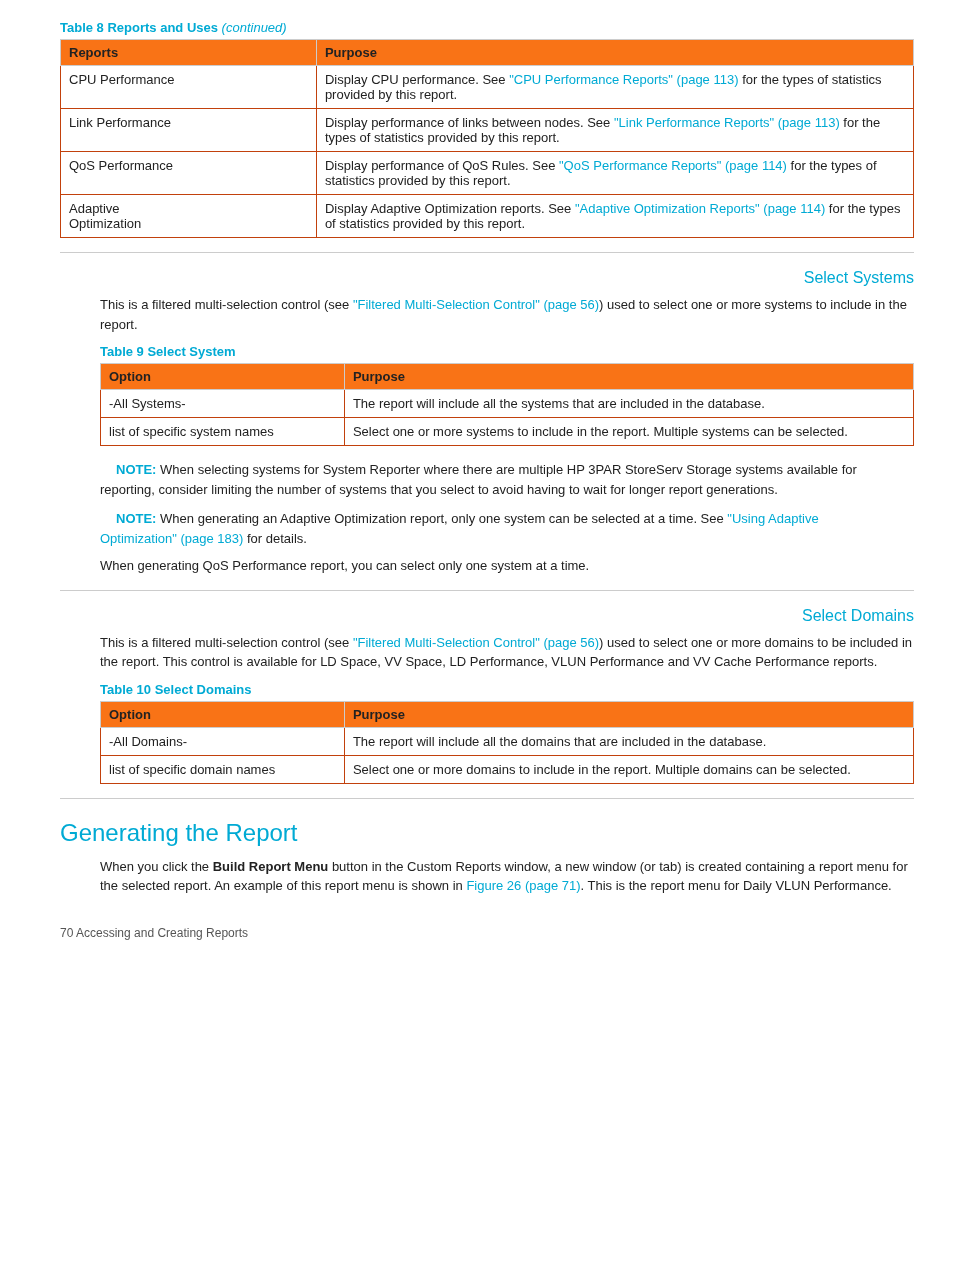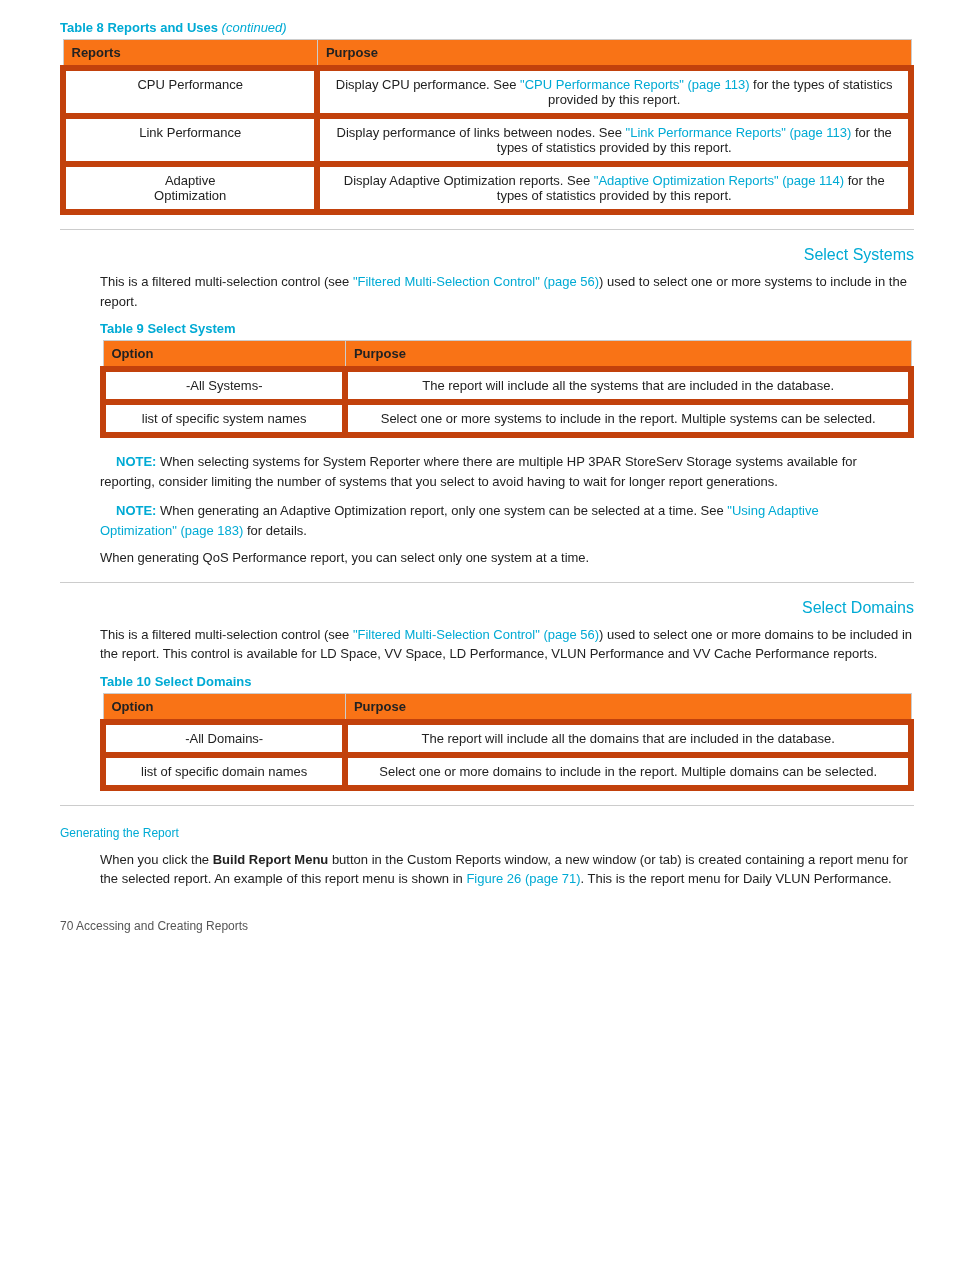--- a/index.html
+++ b/index.html
@@ -28,41 +28,40 @@
     }
     table th {
       background: #f97316;
       border: 1px solid #ccc;
       padding: 5px 8px;
       text-align: left;
       font-weight: bold;
       font-size: 13px;
     }
     table td {
-      border: 6px solid #c2410c;
+      border: 1px solid #c2410c;
       padding: 6px 8px;
       vertical-align: top;
       font-size: 13px;
-      text-align: center;
     }
     table td:first-child {
       width: 30%;
       white-space: nowrap;
     }
 
     
     .section-heading {
       font-size: 16px;
       color: #00aad4;
       font-weight: normal;
       margin: 16px 0 8px 0;
       text-align: right;
     }
     .section-heading-large {
-      font-size: 12px;
+      font-size: 24px;
       color: #00aad4;
       font-weight: normal;
       margin: 20px 0 10px 0;
     }
 
     
     .body-text {
       margin-left: 40px;
       margin-bottom: 10px;
       line-height: 1.5;
@@ -124,20 +123,24 @@
     <tbody>
       <tr>
         <td>CPU Performance</td>
         <td>Display CPU performance. See <a class="link">"CPU Performance Reports" (page 113)</a> for the types of statistics provided by this report.</td>
       </tr>
       <tr>
         <td>Link Performance</td>
         <td>Display performance of links between nodes. See <a class="link">"Link Performance Reports" (page 113)</a> for the types of statistics provided by this report.</td>
       </tr>
       <tr>
+        <td>QoS Performance</td>
+        <td>Display performance of QoS Rules. See <a class="link">"QoS Performance Reports" (page 114)</a> for the types of statistics provided by this report.</td>
+      </tr>
+      <tr>
         <td>Adaptive<br>Optimization</td>
         <td>Display Adaptive Optimization reports. See <a class="link">"Adaptive Optimization Reports" (page 114)</a> for the types of statistics provided by this report.</td>
       </tr>
     </tbody>
   </table>
 
   <hr>
 
   <h2 class="section-heading">Select Systems</h2>
 

